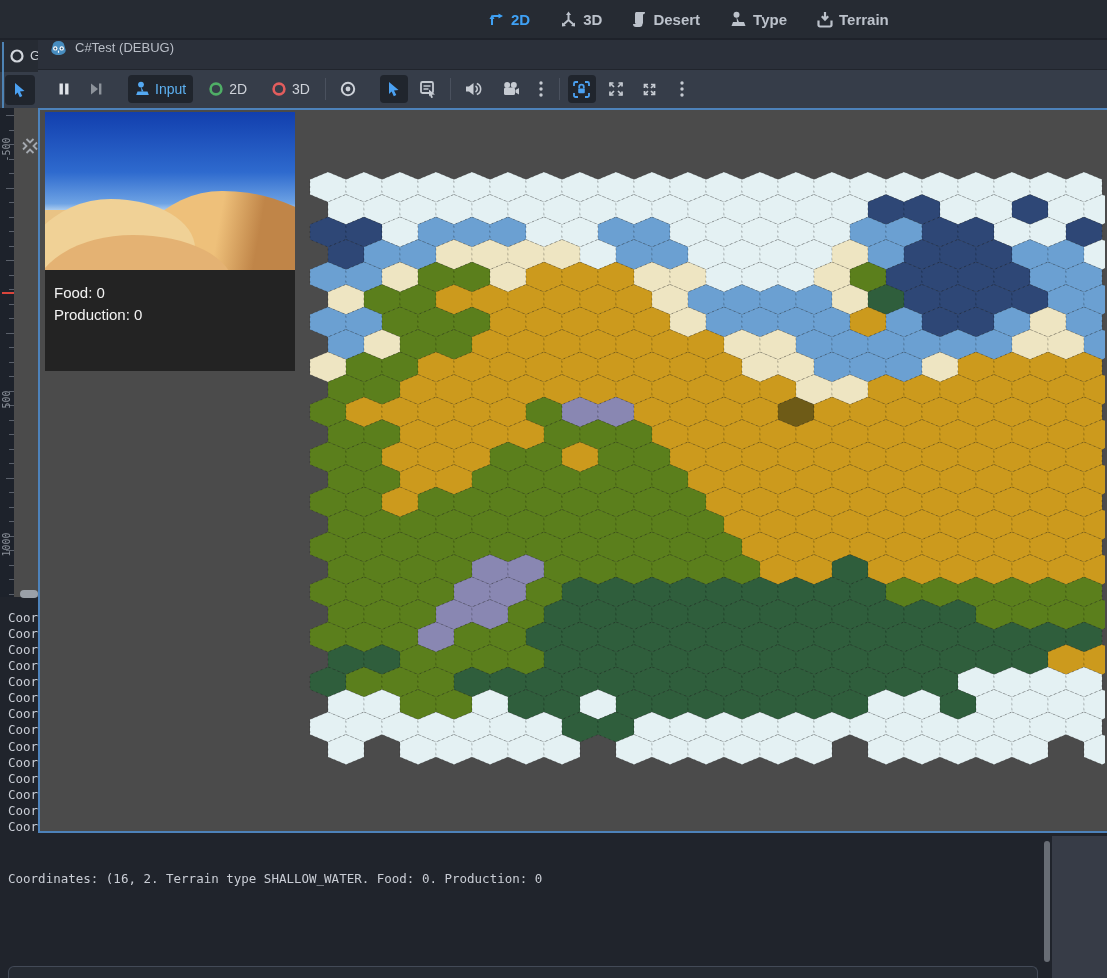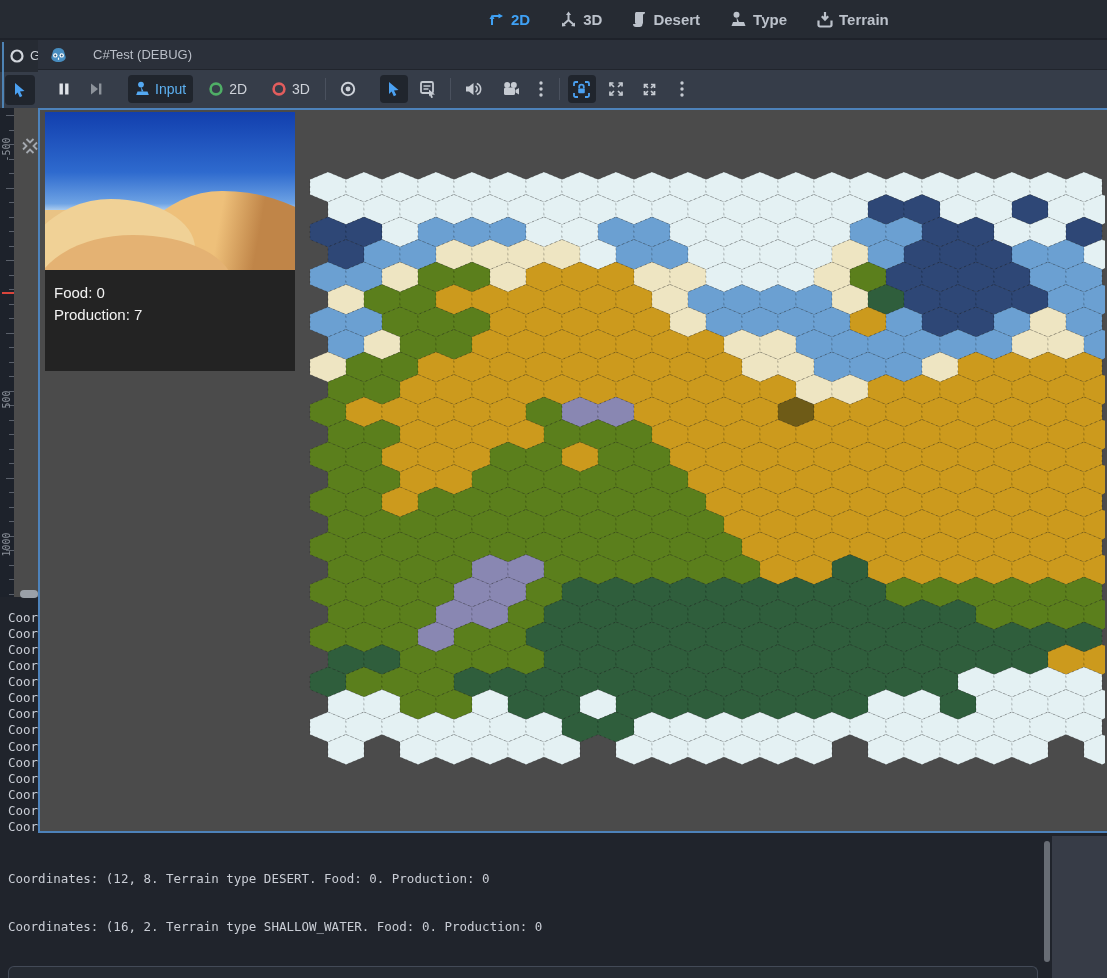--- a/index.html
+++ b/index.html
@@ -38,21 +38,21 @@
                font-size:12.5px; line-height:16.07px; color:#c9cdd5; white-space:pre; }
   .con-line { height:16.07px; }
   .con-input { position:absolute; left:8px; top:369px; width:1030px; height:14px; background:#262b33;
                border:1px solid #434a57; border-bottom:none; border-radius:6px 6px 0 0; }
   .con-scrollbar { position:absolute; left:1044px; top:244px; width:6px; height:121px; background:#686d75; border-radius:3px; }
   .con-right-panel { position:absolute; left:1052px; top:239px; width:55px; height:142px; background:#373c47; }
 
   
   .game-window { position:absolute; left:38px; top:40px; width:1069px; height:793px; z-index:5; }
   .gw-titlebar { position:absolute; left:0; top:0; width:100%; height:30px; background:#2b303a;
-                 border-bottom:1px solid #21252d; display:flex; align-items:center;gap:18px; }
+                 border-bottom:1px solid #21252d; display:flex; align-items:flex-start; }
   .gw-title { color:#b9bec7; font-size:13px; margin-left:8px; }
   .gw-toolbar { position:absolute; left:0; top:30px; width:100%; height:38px; background:#363d49;
                 display:flex; align-items:center; }
   .tbtn { height:28px; min-width:28px; display:flex; align-items:center; justify-content:center; border-radius:4px; }
   .tbtn.pressed { background:#20252d; }
   .tbtn.texty { padding:12px 7px; gap:5px; }
   .tb-label { font-size:14px; color:#ced2d9; }
   .tb-label.blue { color:#5db1f2; }
   .tb-sep { width:1px; height:22px; background:#4a515e; margin:0 8px; }
   .gw-border-top { position:absolute; left:0; top:68px; width:100%; height:2px; background:#4d82ba; }
@@ -206,21 +206,20 @@
             <path d="M15 4.5 L11.5 8 L15 11.5"></path>
           </g>
         </svg>
     </span>
     <div class="hscroll-piece"></div>
   </div>
 
   <div class="console">
     <div class="clip-col" id="clip-col"><div>Coor</div><div>Coor</div><div>Coor</div><div>Coor</div><div>Coor</div><div>Coor</div><div>Coor</div><div>Coor</div><div>Coor</div><div>Coor</div><div>Coor</div><div>Coor</div><div>Coor</div><div>Coor</div></div>
     <div class="con-lines">
-      <div class="con-line">Coordinates: (12, 8. Terrain type DESERT. Food: 0. Production: 0</div>
       <div class="con-line">Coordinates: (16, 2. Terrain type SHALLOW_WATER. Food: 0. Production: 0</div>
       
       
       
       
       
     </div>
     <div class="con-scrollbar"></div>
     <div class="con-right-panel"></div>
     <div class="con-input"></div>
@@ -929,21 +928,21 @@
 
       <div class="hud">
         <div class="hud-photo">
           <div class="dune-back"></div>
           <div class="dune-c"></div>
           <div class="dune-l"></div>
           <div class="dune-f"></div>
         </div>
         <div class="hud-text">
           <div class="hud-line first">Food: 0</div>
-          <div class="hud-line">Production: 7</div>
+          <div class="hud-line">Production: 0</div>
         </div>
       </div>
     </div>
 
     <div class="gw-border-bottom"></div>
   </div>
 
 </div>
 
 </body></html>

